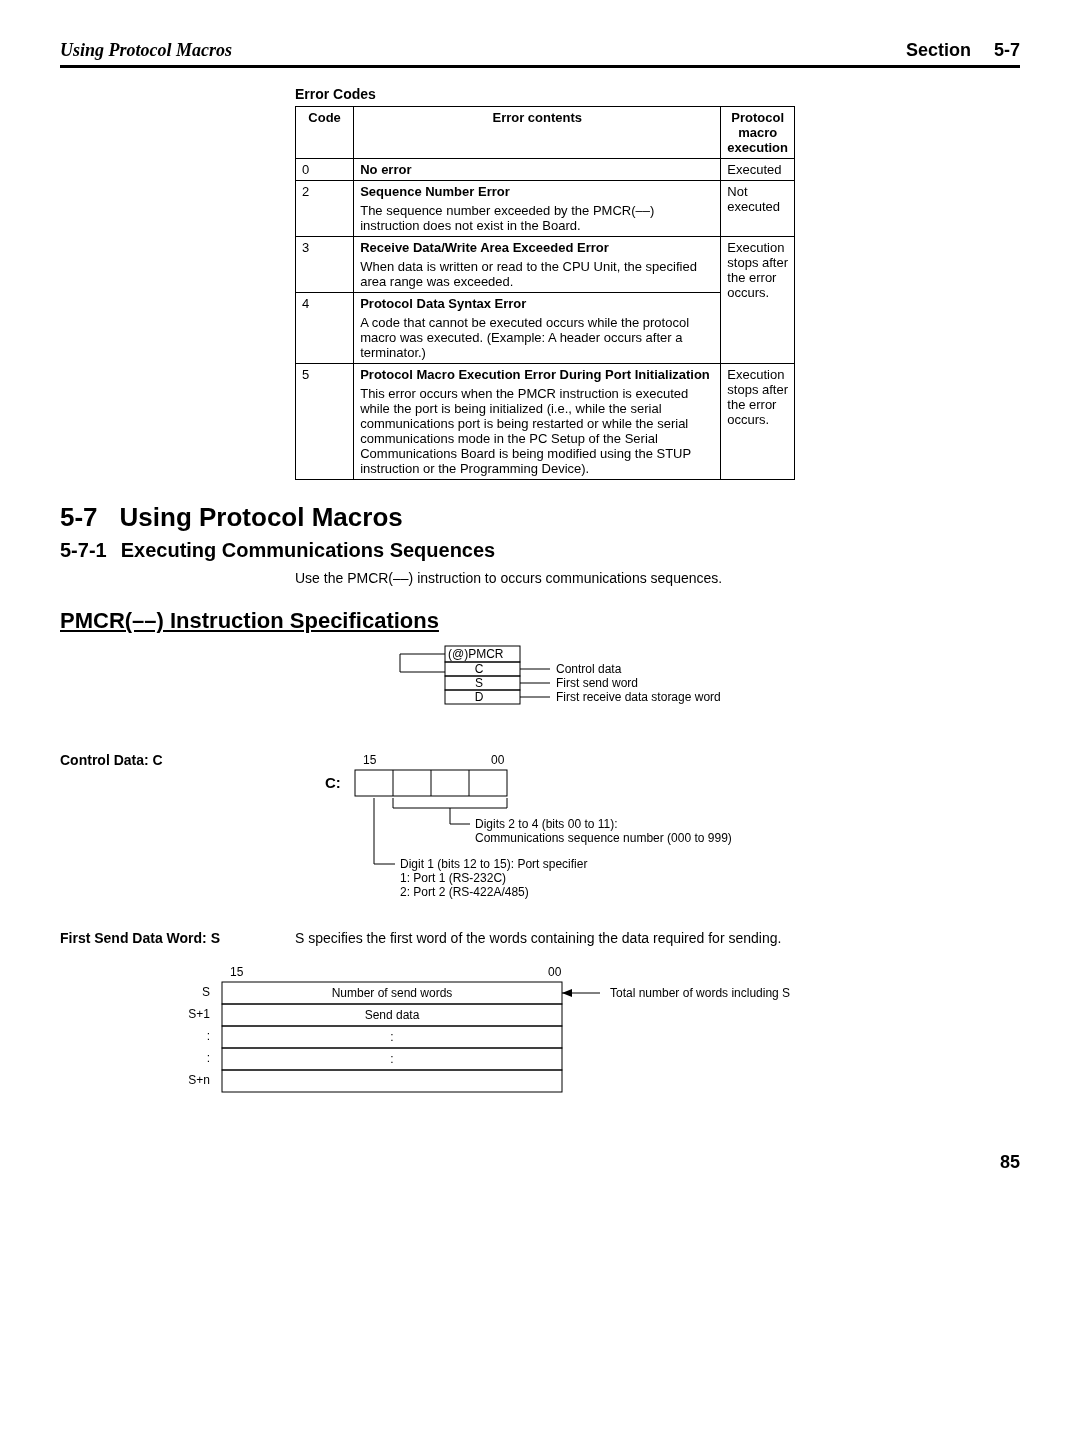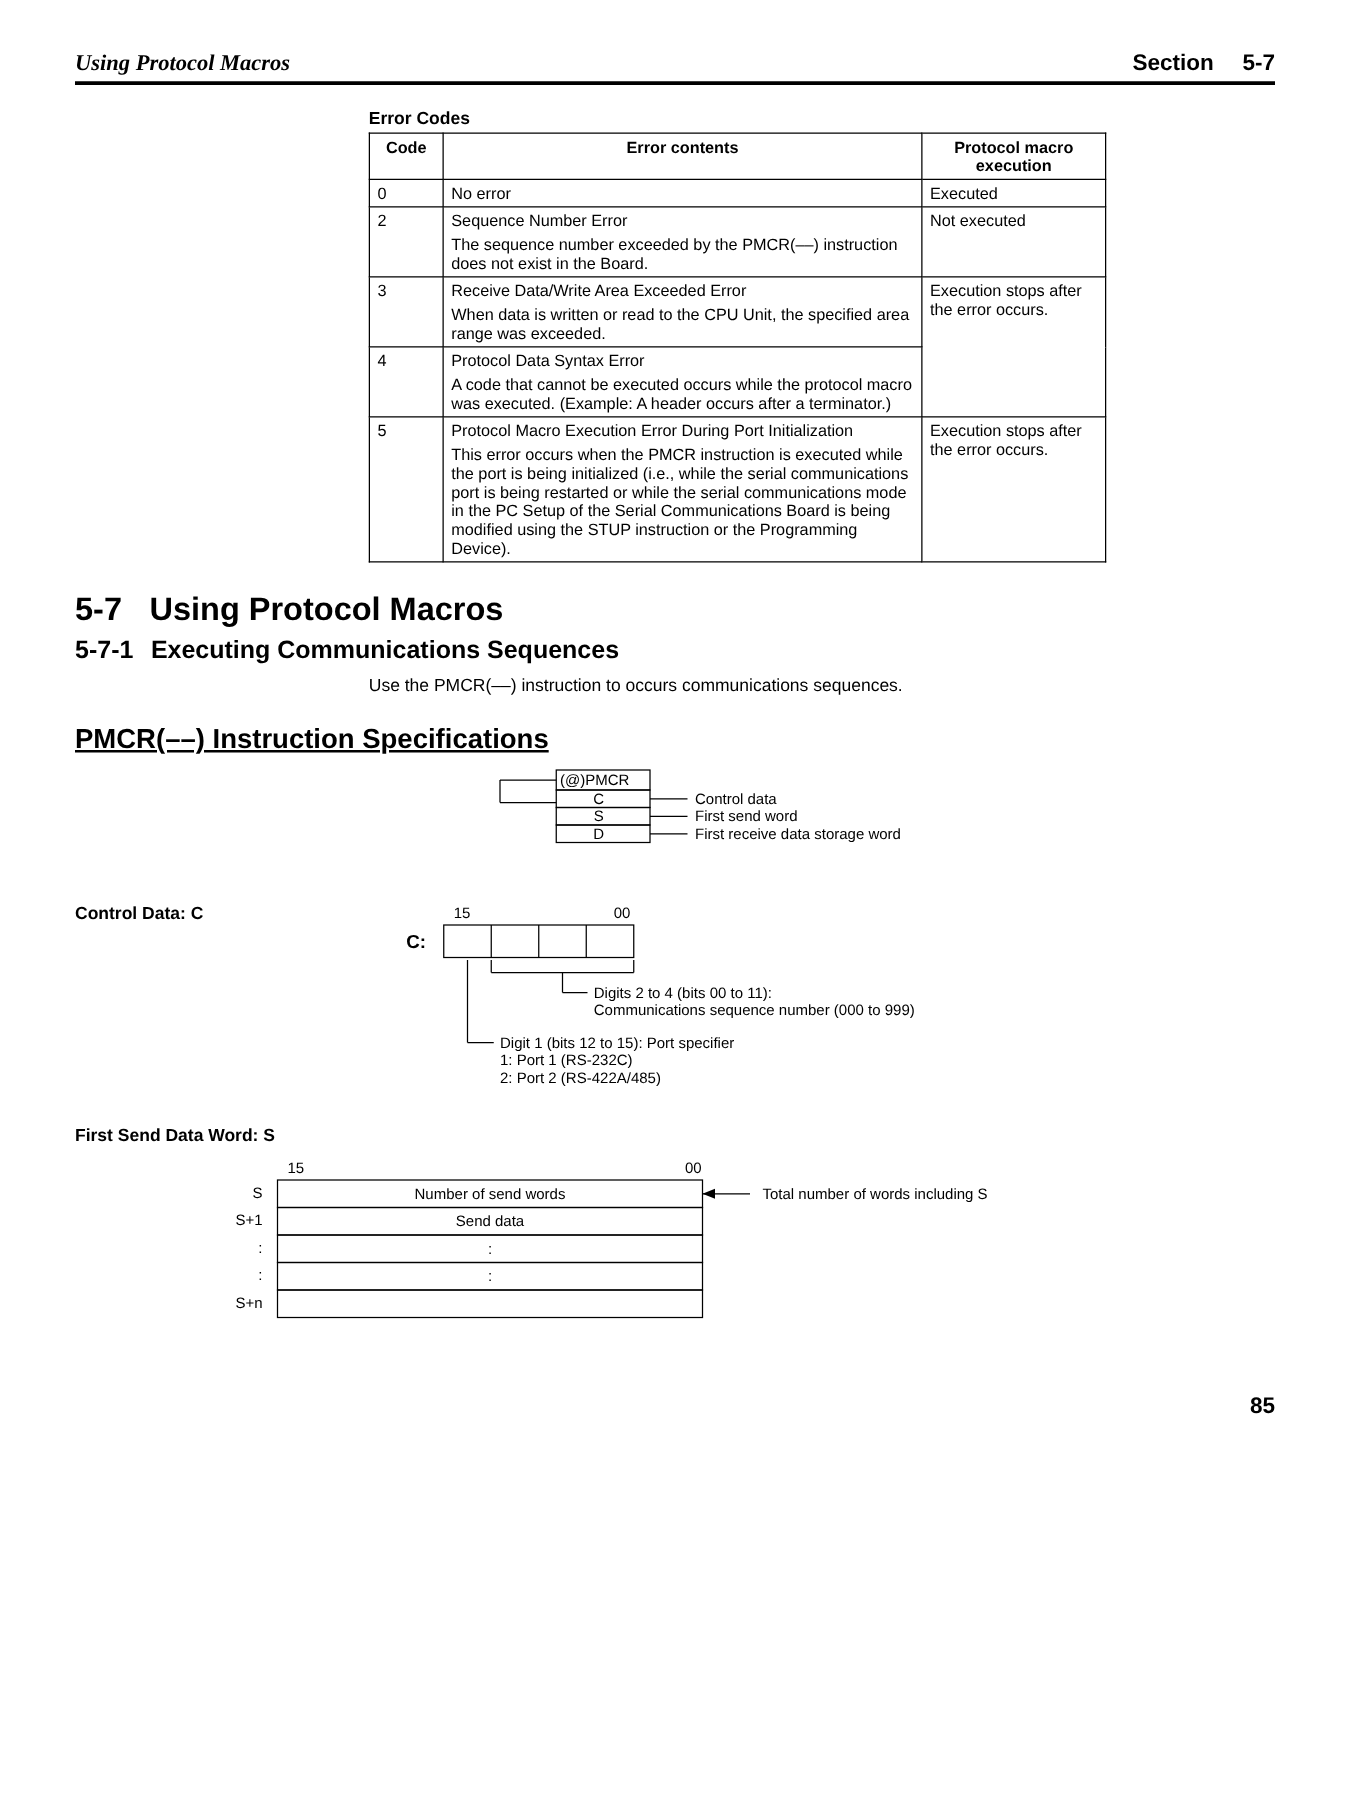--- a/index.html
+++ b/index.html
@@ -28,32 +28,32 @@
   .header-right {
     font-weight: bold;
     font-size: 18px;
   }
   .header-right .secnum { margin-left: 18px; }
   .sec-title { font-weight: bold; margin-bottom: 4px; font-size: 14px; }
   .body-text { margin-bottom: 8px; }
   .indent-block { margin-left: 235px; }
   table.errtab {
     border-collapse: collapse;
-    width: 590px;
+    width: 500px;
     margin-left: 235px;
     font-size: 13px;
   }
   table.errtab th, table.errtab td {
     border: 1px solid #000;
     padding: 3px 6px;
     vertical-align: top;
     text-align: left;
   }
   table.errtab th { font-weight: bold; text-align: center; }
-  .cell-title { font-weight: normal; margin-bottom: 4px; }
+  .cell-title { font-weight: bold; margin-bottom: 4px; }
   h1.big {
     font-size: 26px;
     font-weight: bold;
     margin: 22px 0 6px 0;
   }
   h1.big .num { margin-right: 22px; }
   h2.sub {
     font-size: 20px;
     font-weight: bold;
     margin: 4px 0 8px 0;
@@ -206,20 +206,21 @@
       <line x1="79" y1="112" x2="100" y2="112" stroke="#000"></line>
       <text x="105" y="116">Digit 1 (bits 12 to 15): Port specifier</text>
       <text x="105" y="130">1: Port 1 (RS-232C)</text>
       <text x="105" y="144">2: Port 2 (RS-422A/485)</text>
     </svg>
   </div>
 </div>
 
 <div class="two-col">
   <div class="left"><span class="side-label">First Send Data Word: S</span></div>
+  <div class="right body-text">S specifies the first word of the words containing the data required for sending.</div>
 </div>
 
 <div style="margin-left:100px; margin-top:8px;">
   <svg width="720" height="150" font-family="Arial" font-size="12">
     <text x="70" y="14">15</text>
     <text x="388" y="14">00</text>
 
     <text x="50" y="34" text-anchor="end">S</text>
     <rect x="62" y="20" width="340" height="22" fill="none" stroke="#000"></rect>
     <text x="232" y="35" text-anchor="middle">Number of send words</text>

